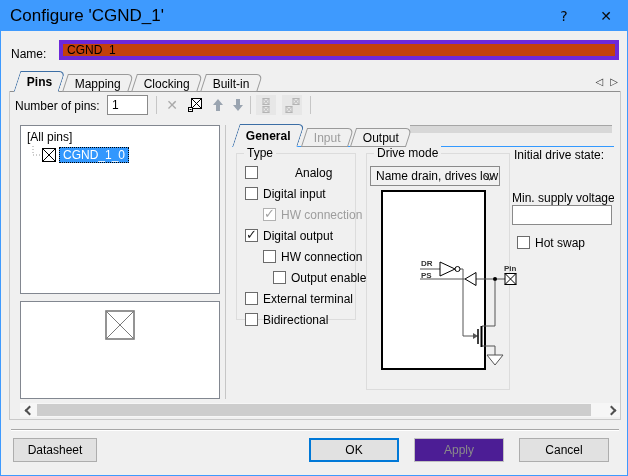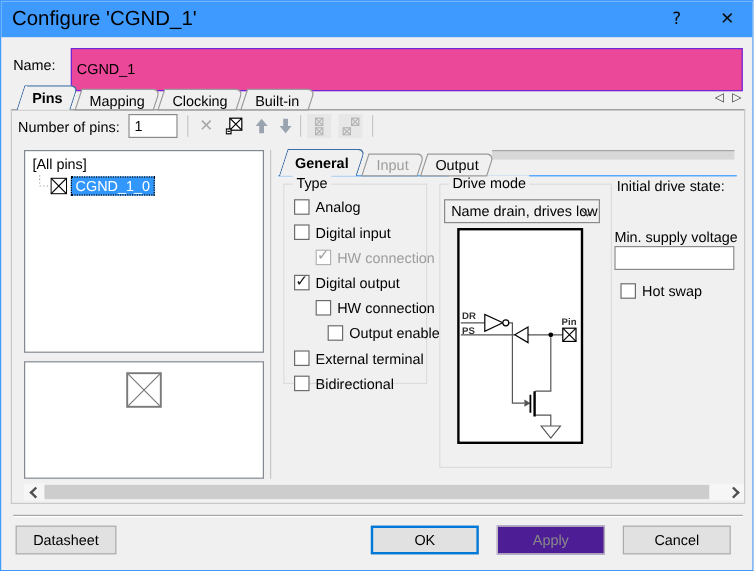--- a/index.html
+++ b/index.html
@@ -6,22 +6,22 @@
   .dialog{position:relative;width:628px;height:476px;background:#f0f0f0;border:1px solid #3E9AFE;
     box-sizing:border-box;overflow:hidden;font-family:"Liberation Sans",sans-serif;font-size:12px;color:#000;}
   
   .titlebar{position:absolute;left:0;top:0;right:0;height:30px;background:#3E9AFE;display:flex;align-items:center;}
   .titletext{margin-left:9px;font-size:17px;color:#000;}
   .tb-btns{position:absolute;right:0;top:0;display:flex;height:30px;}
   .tb-btn{width:42px;height:30px;display:flex;align-items:center;justify-content:center;
     font-family:"DejaVu Sans",sans-serif;font-size:14px;color:#0a0a0a;cursor:default;}
   
   .name-label{position:absolute;left:10px;top:46px;}
-  .name-input{position:absolute;left:58px;top:39px;width:560px;height:36px;box-sizing:border-box;
-    border:1px solid #6d28d9;background:#ec4899;font-family:"Liberation Sans",sans-serif;font-size:12px;padding:2px 4px;}
+  .name-input{position:absolute;left:58px;top:39px;width:560px;height:20px;box-sizing:border-box;
+    border:4px solid #6d28d9;background:#c2410c;font-family:"Liberation Sans",sans-serif;font-size:12px;padding:2px 4px;}
   
   .main-strip{position:absolute;left:8px;top:68px;width:612px;height:22px;border-bottom:1px solid #8f8f8f;}
   .tabs-flex{display:flex;align-items:flex-end;height:100%;padding-left:8px;}
   .xtab{position:relative;box-sizing:border-box;height:18px;margin-right:3px;margin-bottom:-1px;
     padding:1px 9px 0 9px;border:1px solid #9a9a9a;border-radius:0 6px 0 0;background:#f0f0f0;
     transform:skewX(-18deg);display:flex;align-items:center;z-index:1;}
   .xtab span{display:inline-block;transform:skewX(18deg);white-space:nowrap;}
   .xtab.active{height:21px;font-weight:bold;border-color:#3c6ea5;border-bottom:1px solid #f0f0f0;z-index:3;}
   .xtab.disabled span{color:#9d9d9d;}
   .tab-arrows{position:absolute;right:3px;bottom:4px;display:flex;gap:7px;font-family:"DejaVu Sans",sans-serif;
@@ -67,21 +67,21 @@
   .cbrow.disabled .cblabel{color:#9d9d9d;}
   .cblabel{white-space:nowrap;}
   
   .combo{position:absolute;box-sizing:border-box;border:1px solid #8a8a8a;background:#f1f1f1;height:20px;
     display:flex;align-items:center;padding:0 17px 0 5px;overflow:hidden;white-space:nowrap;}
   .combo .chev{position:absolute;right:6px;top:5px;width:6px;height:6px;border-right:1px solid #404040;
     border-bottom:1px solid #404040;transform:rotate(45deg);}
   .drive-combo{left:360px;top:75px;width:130px;}
   .init-combo{left:502px;top:75px;width:102px;}
   .diagram{position:absolute;left:371px;top:99px;width:105px;height:180px;background:#fff;
-    border:2px solid #000;box-sizing:border-box;}
+    border:2px solid #000;box-sizing:border-box;padding-left:36px;}
   
   .init-label{position:absolute;left:504px;top:57px;white-space:nowrap;}
   .minv-label{position:absolute;left:502px;top:100px;width:102px;overflow:hidden;white-space:nowrap;}
   .minv-input{position:absolute;left:502px;top:114px;width:100px;height:20px;box-sizing:border-box;
     border:1px solid #8a8a8a;background:#fff;}
   .hotswap{position:absolute;left:507px;top:141px;display:flex;align-items:center;height:21px;}
   
   .hscroll{position:absolute;left:10px;top:312px;width:600px;height:14px;background:#f6f6f6;}
   .sb-arrow{position:absolute;top:0;width:15px;height:14px;display:flex;align-items:center;justify-content:center;}
   .sb-arrow .ch{width:5px;height:5px;border-left:2px solid #505050;border-bottom:2px solid #505050;}
@@ -217,21 +217,21 @@
           </div>
           <div class="xtab">
             <span>Output</span>
           </div>
         </div>
     </div>
 
     <div class="groupbox type-group">
       <span class="gb-label">Type</span>
       <div id="type-checkboxes">
-          <div class="cbrow" style="margin-left: 8px;">
+          <div class="cbrow" style="margin-left: 8px; gap: 32px;">
             <span class="cb"></span>
             <span class="cblabel">Analog</span>
           </div>
           <div class="cbrow" style="margin-left: 8px;">
             <span class="cb"></span>
             <span class="cblabel">Digital input</span>
           </div>
           <div class="cbrow disabled" style="margin-left: 26px;">
             <span class="cb checked"></span>
             <span class="cblabel">HW connection</span>

